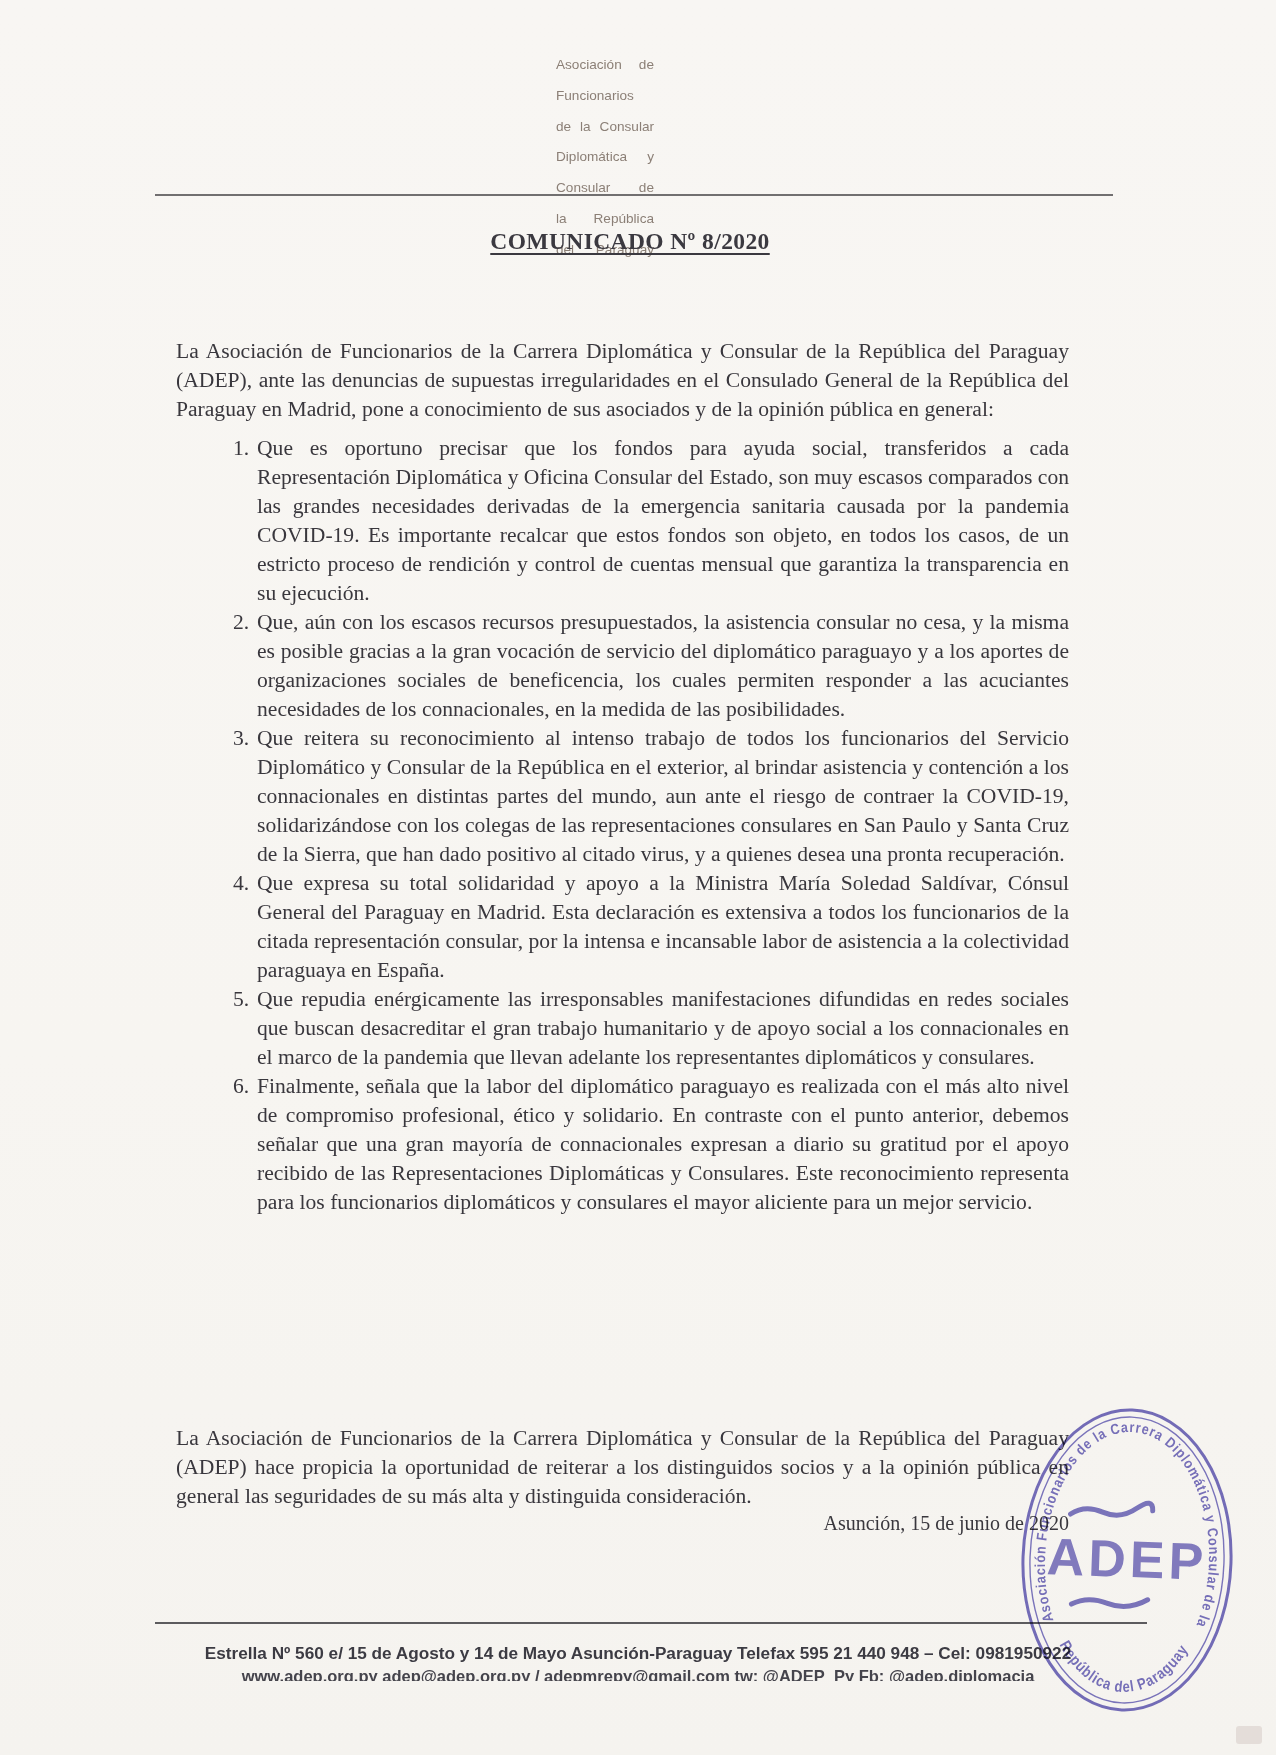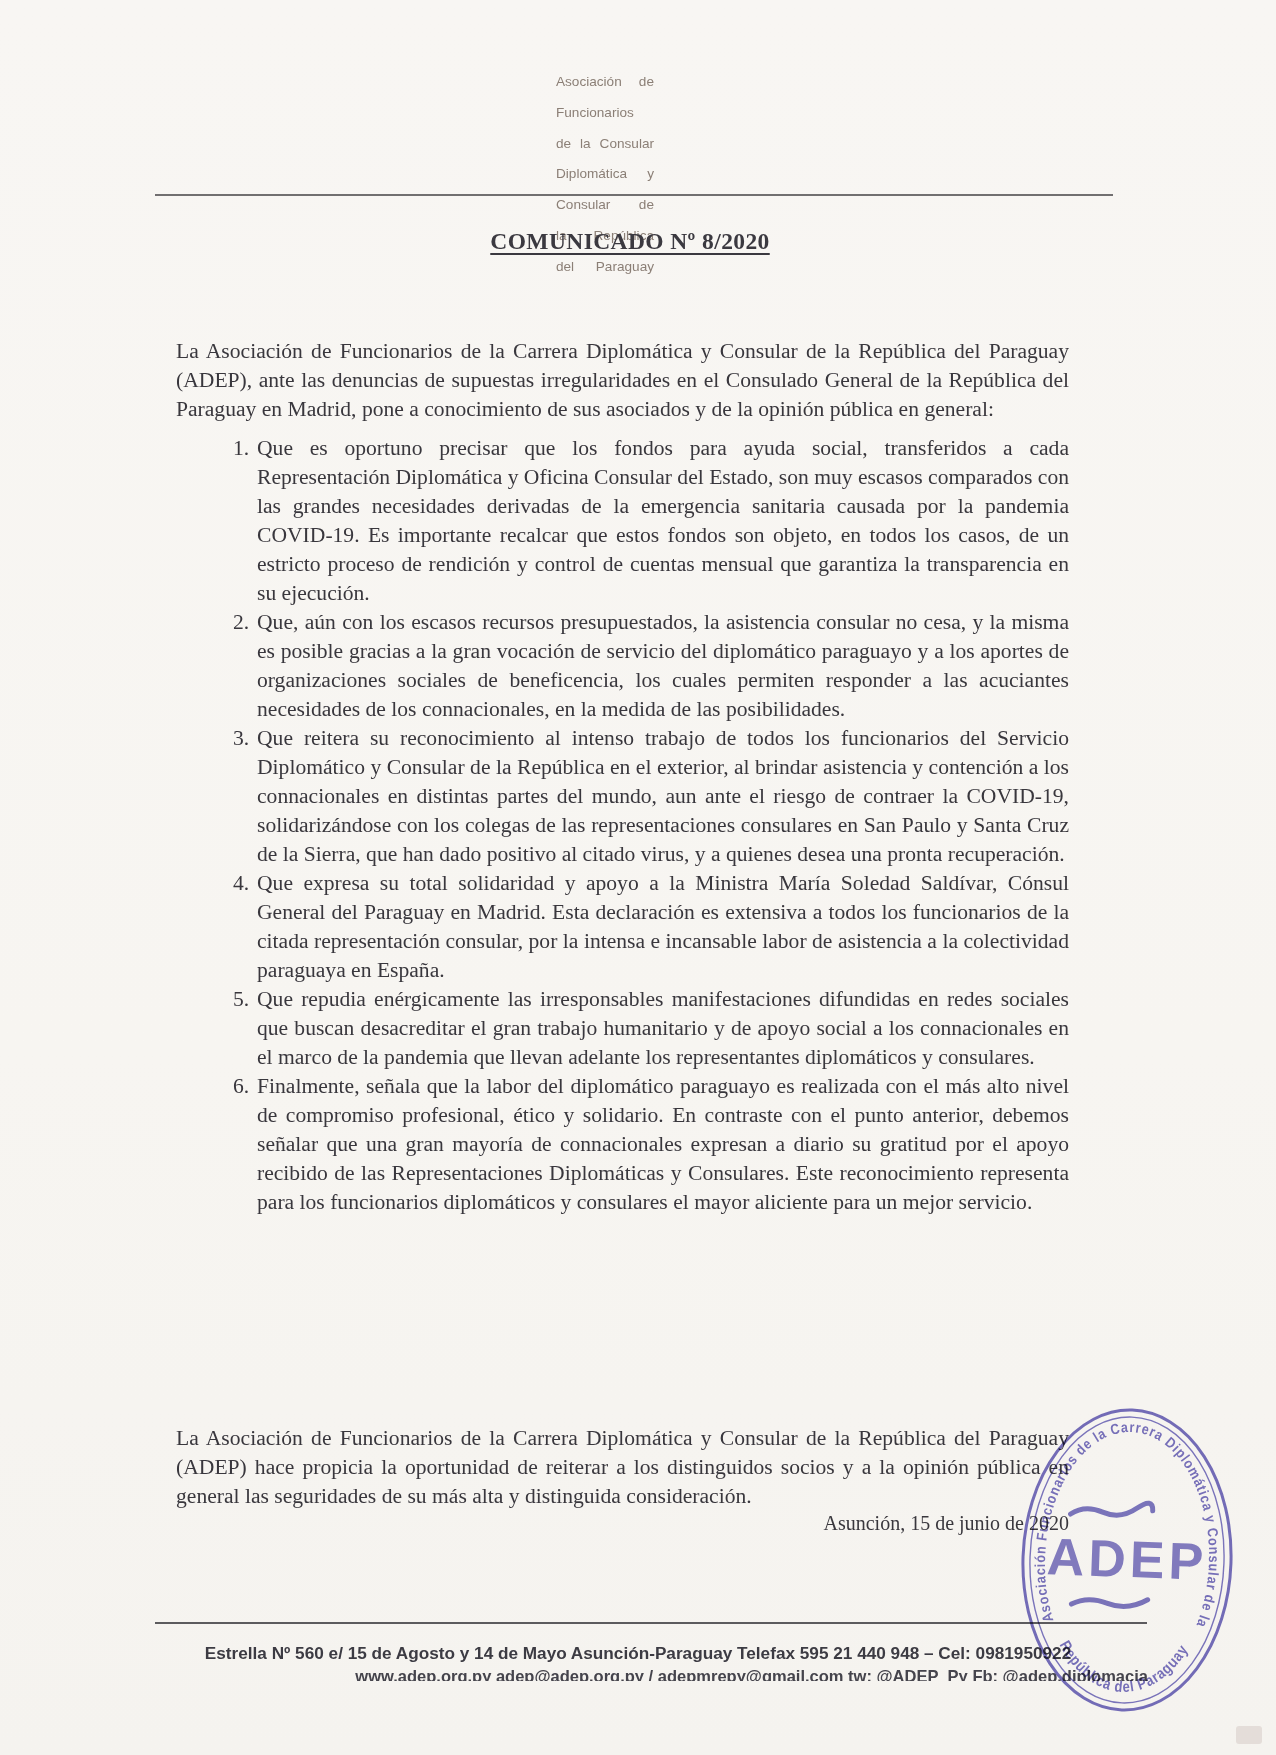--- a/index.html
+++ b/index.html
@@ -13,21 +13,20 @@
     font-family:"Liberation Serif", serif;
     color:#38363c;
   }
   
   .logo-wrap{position:absolute;left:180px;top:53px;width:368px;height:98px;}
   .tagline{
     position:absolute;left:556px;top:57px;width:98px;
     font-family:"Liberation Sans", sans-serif;
     font-size:13.6px;line-height:15.4px;color:#8b7f76;
     text-align:justify;
-    margin-top:17px;
   }
   .tagline div{width:100%;}
   .tagline div:after{content:"";display:inline-block;width:100%;}
   .head-rule{position:absolute;left:155px;top:194px;width:958px;height:2px;background:#4f4d4f;opacity:.8;}
   
   .title{
     position:absolute;left:0;top:228px;width:1240px;
     text-align:center;
     font-size:23.5px;font-weight:bold;letter-spacing:.4px;color:#3b3940;
     text-decoration:underline;text-decoration-thickness:2px;text-underline-offset:4px;margin-left:10px;
@@ -48,21 +47,21 @@
   }
   
   .foot-rule{position:absolute;left:155px;top:1622px;width:992px;height:2px;background:#413f44;opacity:.85;}
   .footer{
     position:absolute;left:128px;top:1634px;width:1020px;
     font-family:"Liberation Sans", sans-serif;font-weight:bold;
     color:#3c3b43;text-align:center;margin-top:8px;
   }
   .footer .l1{font-size:17.2px;line-height:22px;}
   .footer .l2clip{height:14px;overflow:hidden;margin-top:3px;}
-  .footer .l2{font-size:16.5px;line-height:19px;color:#45444c;text-align:right;}
+  .footer .l2{font-size:16.5px;line-height:19px;color:#45444c;}
   
   .stamp{
     position:absolute;left:1012px;top:1400px;width:230px;height:320px;
     transform:rotate(2deg);
     mix-blend-mode:multiply;opacity:.92;
     pointer-events:none;
   }
   .scan-smudge{position:absolute;left:1236px;top:1726px;width:26px;height:18px;background:#d8cfc9;opacity:.6;border-radius:3px;}
 </style>
 </head>

